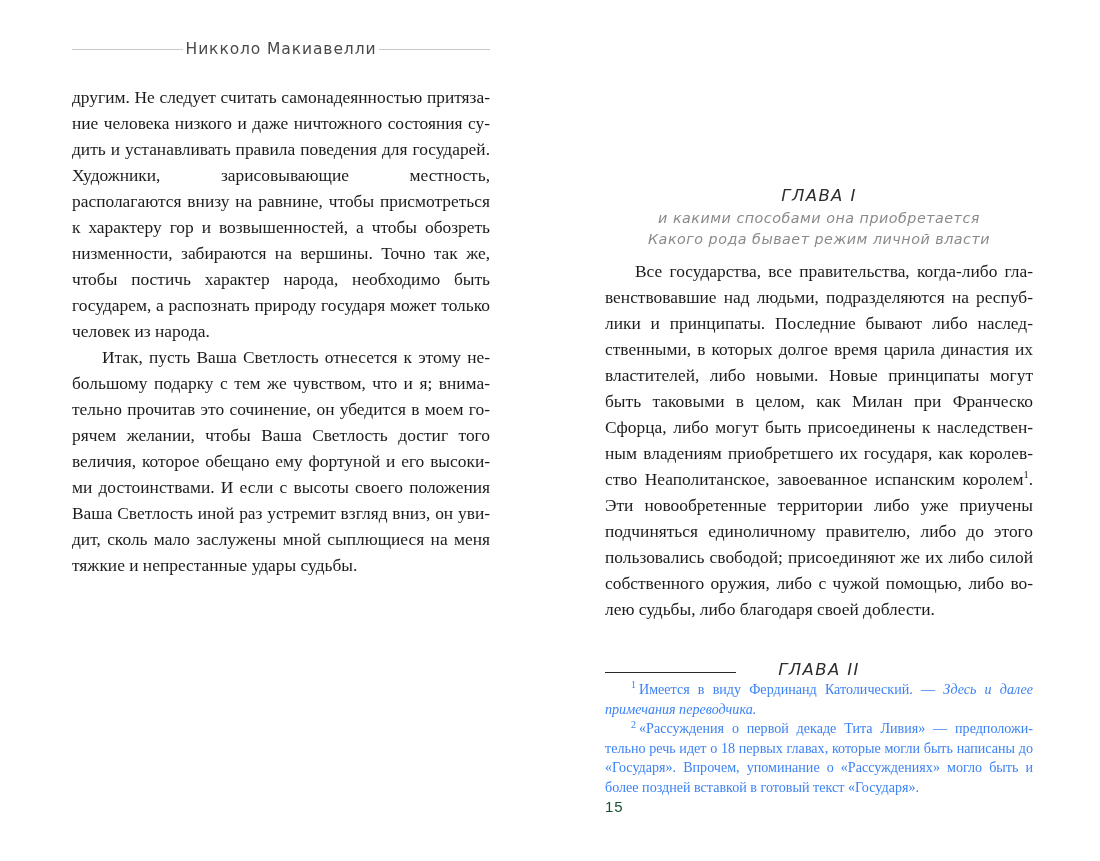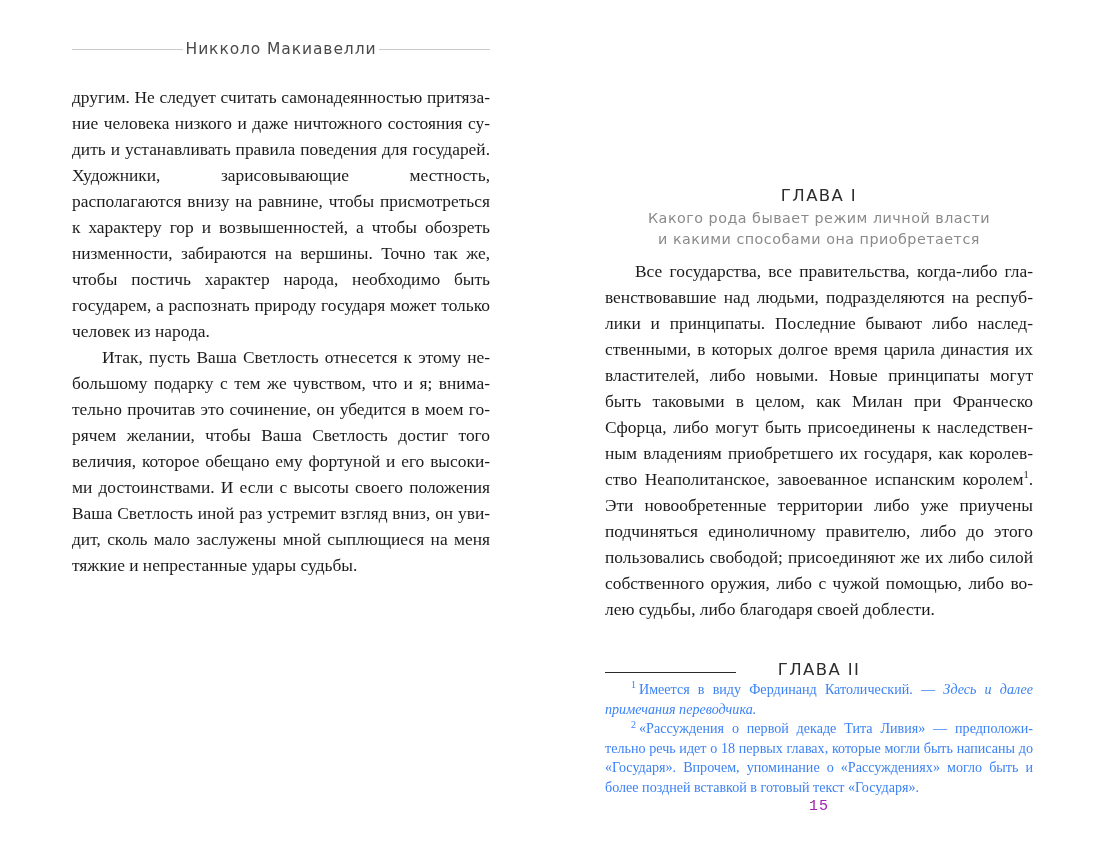--- a/index.html
+++ b/index.html
@@ -106,22 +106,22 @@
     margin: 0;
   }
   .chapter-subtitle {
     font-size: 14.3px;
     letter-spacing: 0.5px;
     color: #8a8a8a;
     line-height: 21px;
     margin: 0;
     font-weight: 400;
   }
-  .chapter-1-block { margin-bottom: 8px; }
-  .chapter-2-block { margin-top: 36px; margin-bottom: 16px; }
+  .chapter-1-block { margin-bottom: 8px; font-style: italic; }
+  .chapter-2-block { margin-top: 36px; margin-bottom: 16px; font-style: italic; }
 
   
   .footnotes {
     position: absolute;
     left: 605px;
     top: 672px;
     width: 428px;
   }
   .footnote-rule {
     width: 131px;
@@ -152,25 +152,24 @@
     line-height: 0;
     vertical-align: super;
   }
 
   
   .folio {
     position: absolute;
     left: 605px;
     top: 798px;
     width: 428px;
-    text-align: center;
-    font-family: Liberation Mono, monospace;
+    font-family: Liberation Sans, sans-serif;
     font-size: 15px;
     letter-spacing: 1px;
-    color: #a21caf;
+    color: #14532d;
   }
 </style>
 </head>
 <body>
 
 <div class="page">
 
   <div class="verso">
 
     <div class="running-head">
@@ -185,22 +184,22 @@
     </div>
 
   </div>
 
   <div class="recto">
 
     <div class="recto-body">
 
       <div class="chapter chapter-1-block">
         <p class="chapter-number">ГЛАВА I</p>
+        <p class="chapter-subtitle">и какими способами она приобретается</p>
         <p class="chapter-subtitle">Какого рода бывает режим личной власти</p>
-        <p class="chapter-subtitle">и какими способами она приобретается</p>
       </div>
 
       <p class="body-text"><span>Все государства, все правительства, когда-либо гла­венствовавшие над людьми, подразделяются на респуб­лики и принципаты. Последние бывают либо наслед­ственными, в которых долгое время царила династия их властителей, либо новыми. Новые принципаты могут быть таковыми в целом, как Милан при Франческо Сфорца, либо могут быть присоединены к наследствен­ным владениям приобретшего их государя, как королев­ство Неаполитанское, завоеванное испанским королем</span><sup class="note-ref">1</sup><span>. Эти новообретенные территории либо уже приучены подчиняться единоличному правителю, либо до этого пользовались свободой; присоединяют же их либо силой собственного оружия, либо с чужой помощью, либо во­лею судьбы, либо благодаря своей доблести.</span></p>
 
       <div class="chapter chapter-2-block">
         <p class="chapter-number">ГЛАВА II</p>
       </div>
 
 
     </div>

